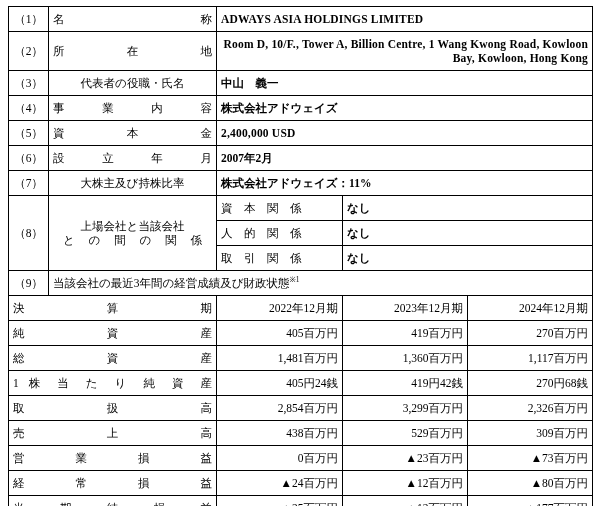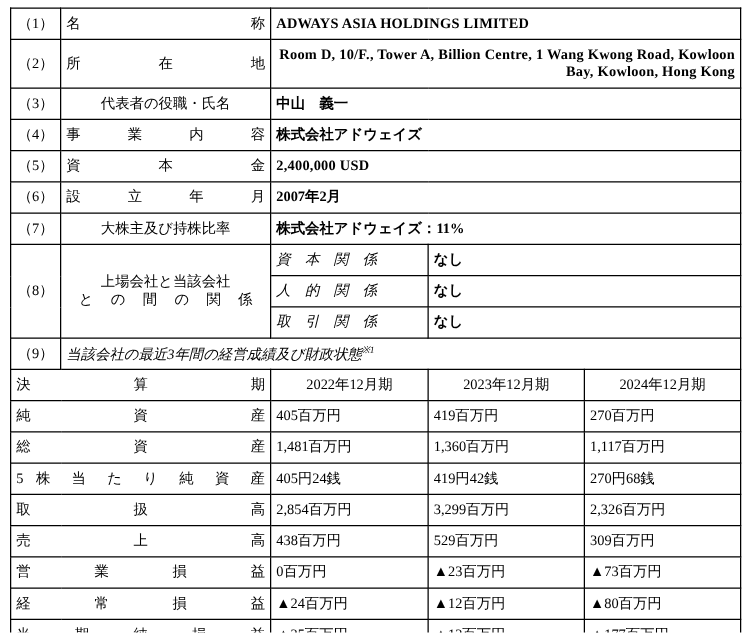--- a/index.html
+++ b/index.html
@@ -50,36 +50,36 @@
     text-align-last: justify;
     padding-left: 14px;
     padding-right: 14px;
     white-space: nowrap;
     margin-top: 10px;
   }
   .label-plain {
     text-align: left;
     padding-left: 10px;
     white-space: nowrap;
-    font-style: italic;
   }
   .label-center {
     text-align: center;
   }
   .val {
     text-align: left;
     padding-left: 6px;
     font-weight: bold;
   }
   .val-right {
+    text-align: right;
     padding-right: 6px;
     white-space: nowrap;
   }
   .val-center {
-    text-align: center;
+    text-align: right;
     white-space: nowrap;
   }
   .addr {
     line-height: 1.45;
     font-family: "Liberation Serif", "DejaVu Serif", serif;
     text-align: right;
   }
   .lat {
     font-family: "Liberation Serif", "DejaVu Serif", serif;
     letter-spacing: 0.2px;
@@ -195,21 +195,21 @@
         <td class="val-right">419百万円</td>
         <td class="val-right">270百万円</td>
       </tr>
       <tr>
         <td class="label-sp" colspan="2">総　資　産</td>
         <td class="val-right">1,481百万円</td>
         <td class="val-right">1,360百万円</td>
         <td class="val-right">1,117百万円</td>
       </tr>
       <tr>
-        <td class="label-sp" colspan="2">5 株 当 た り 純 資 産</td>
+        <td class="label-sp" colspan="2">1 株 当 た り 純 資 産</td>
         <td class="val-right">405円24銭</td>
         <td class="val-right">419円42銭</td>
         <td class="val-right">270円68銭</td>
       </tr>
       <tr>
         <td class="label-sp" colspan="2">取　扱　高</td>
         <td class="val-right">2,854百万円</td>
         <td class="val-right">3,299百万円</td>
         <td class="val-right">2,326百万円</td>
       </tr>

